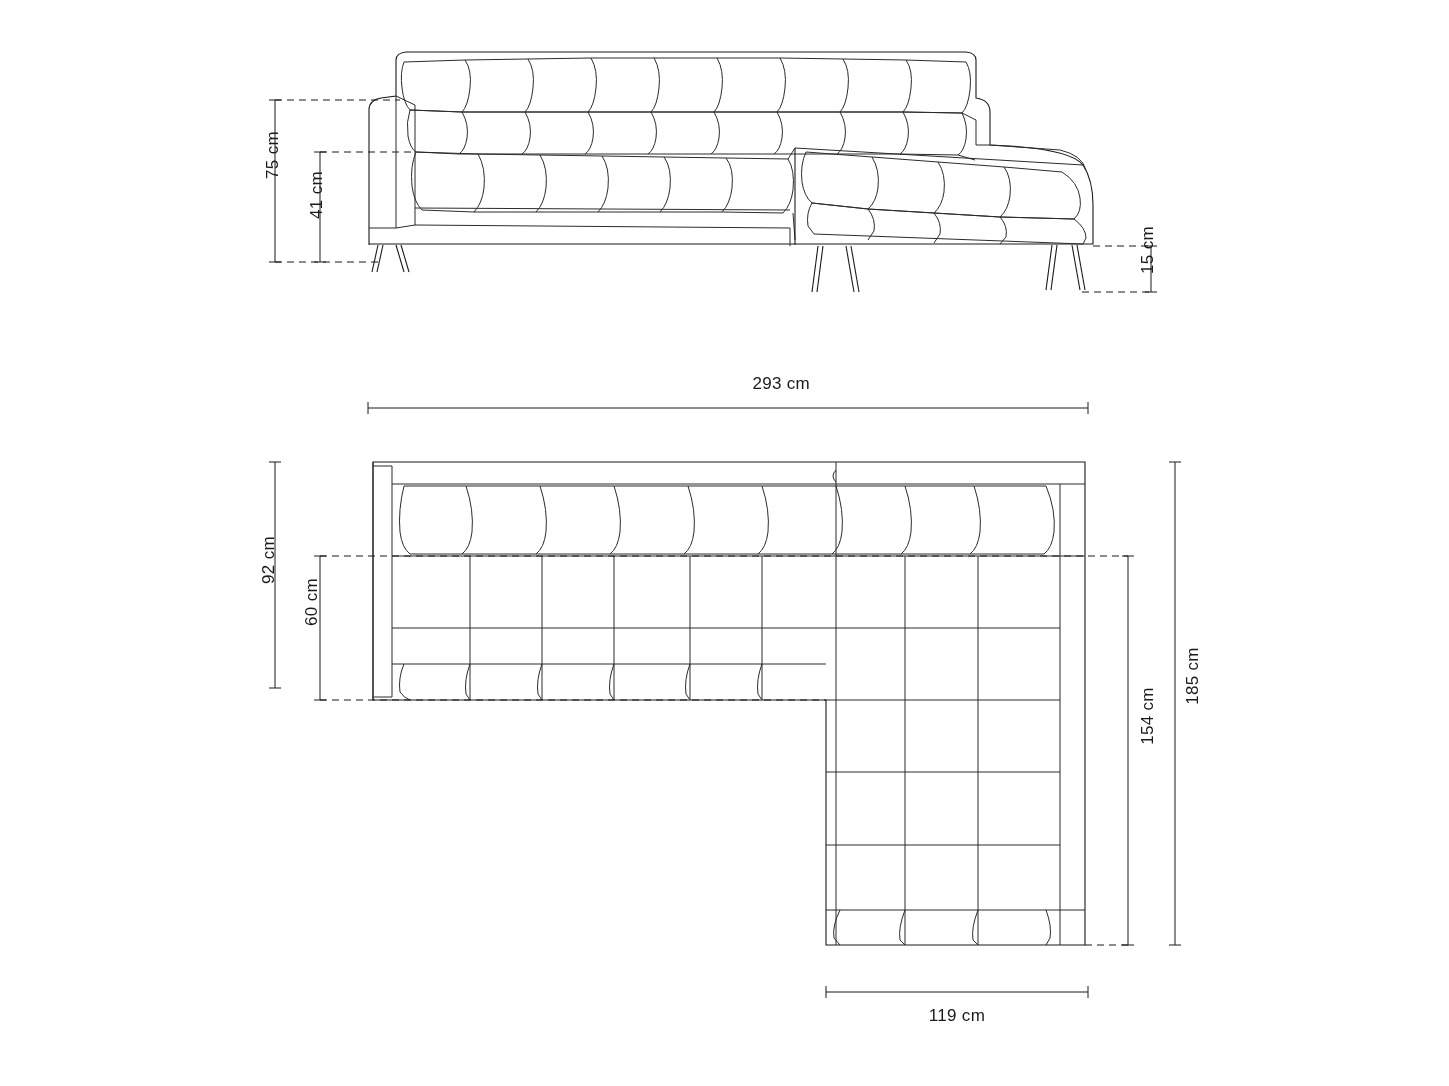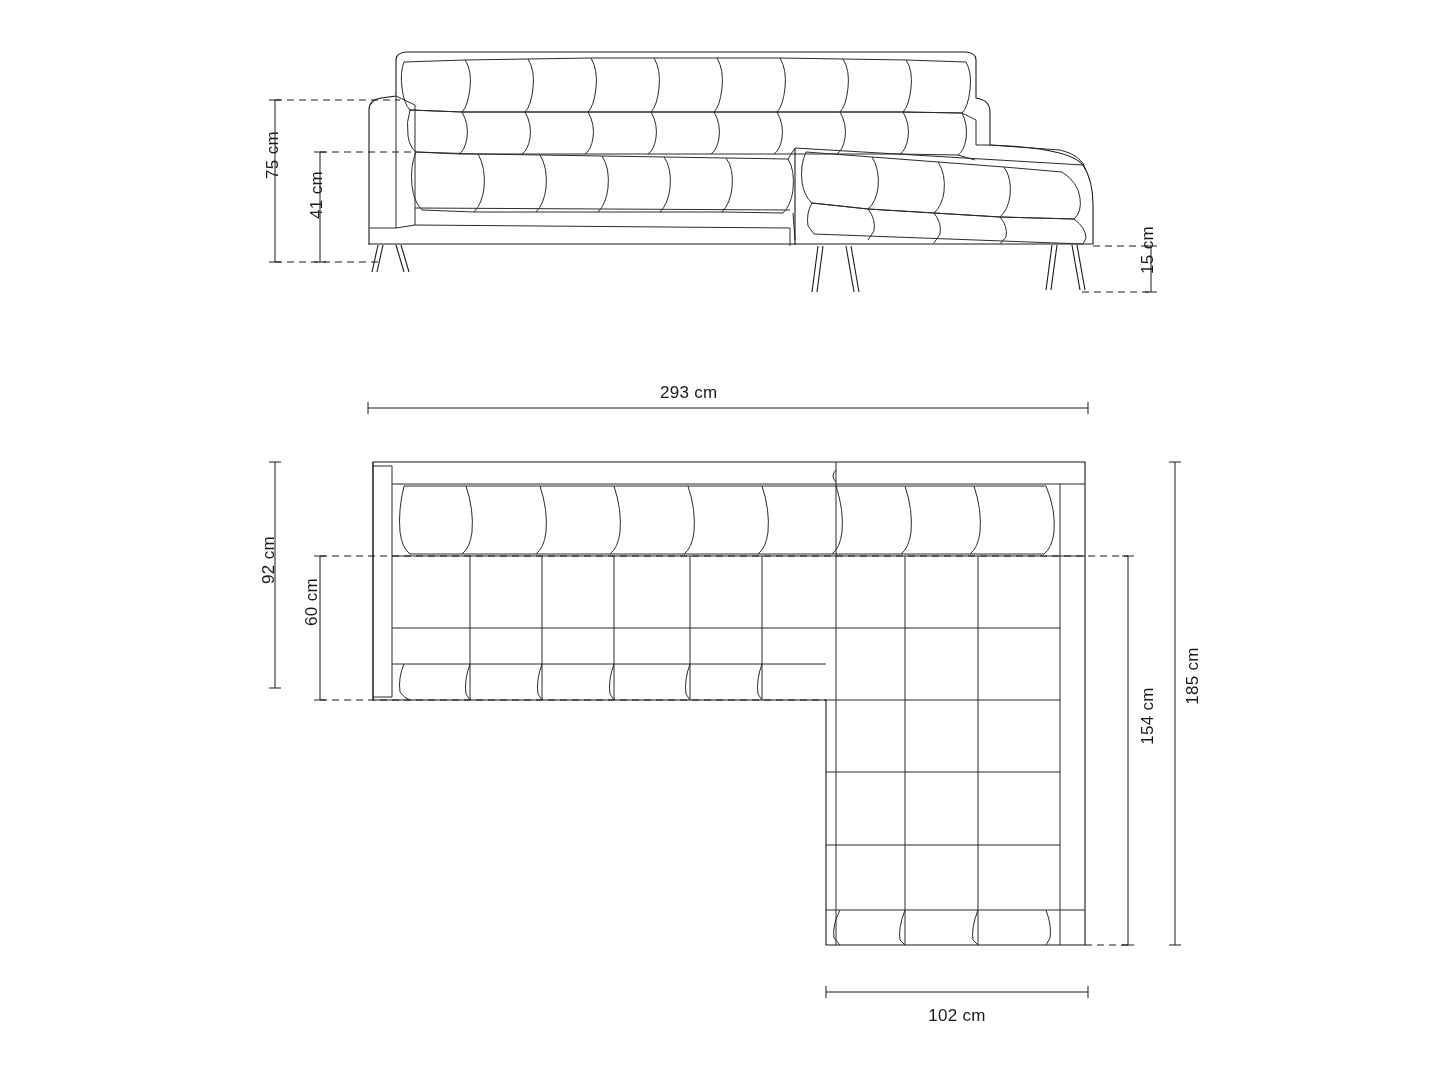--- a/index.html
+++ b/index.html
@@ -67,31 +67,31 @@
 <body>
 
 <div id="stage">
 
   <div class="dim-label rot rot-ccw" style="left:238px; top:145px; width:70px; text-align:center;">75 cm</div>
 
   <div class="dim-label rot rot-ccw" style="left:282px; top:185px; width:70px; text-align:center;">41 cm</div>
 
   <div class="dim-label rot rot-ccw" style="left:1113px; top:240px; width:70px; text-align:center;">15 cm</div>
 
-  <div class="dim-label" style="left:660px; top:383px; width:150px; text-align:left;">293 cm</div>
+  <div class="dim-label" style="left:660px; top:374px; width:150px; text-align:right;">293 cm</div>
 
   <div class="dim-label rot rot-ccw" style="left:234px; top:550px; width:70px; text-align:center;">92 cm</div>
 
   <div class="dim-label rot rot-ccw" style="left:277px; top:592px; width:70px; text-align:center;">60 cm</div>
 
   <div class="dim-label rot rot-ccw" style="left:1148px; top:666px; width:90px; text-align:center;">185 cm</div>
 
   <div class="dim-label rot rot-ccw" style="left:1103px; top:706px; width:90px; text-align:center;">154 cm</div>
 
-  <div class="dim-label" style="left:882px; top:1006px; width:150px; text-align:center;">102 cm</div>
+  <div class="dim-label" style="left:882px; top:1006px; width:150px; text-align:center;">119 cm</div>
 
   <svg class="layer" viewBox="0 0 1449 1086">
 
     <g>
 
       <path class="ln" d="M369 245 L369 110 Q369 100 381 98 L396 96 L396 60 Q396 53 406 52
                           L966 52 Q976 53 976 60 L976 98
                           Q990 100 990 112 L990 145
                           Q1070 148 1083 165 Q1093 180 1093 205
                           L1093 244 L369 244 Z"></path>

